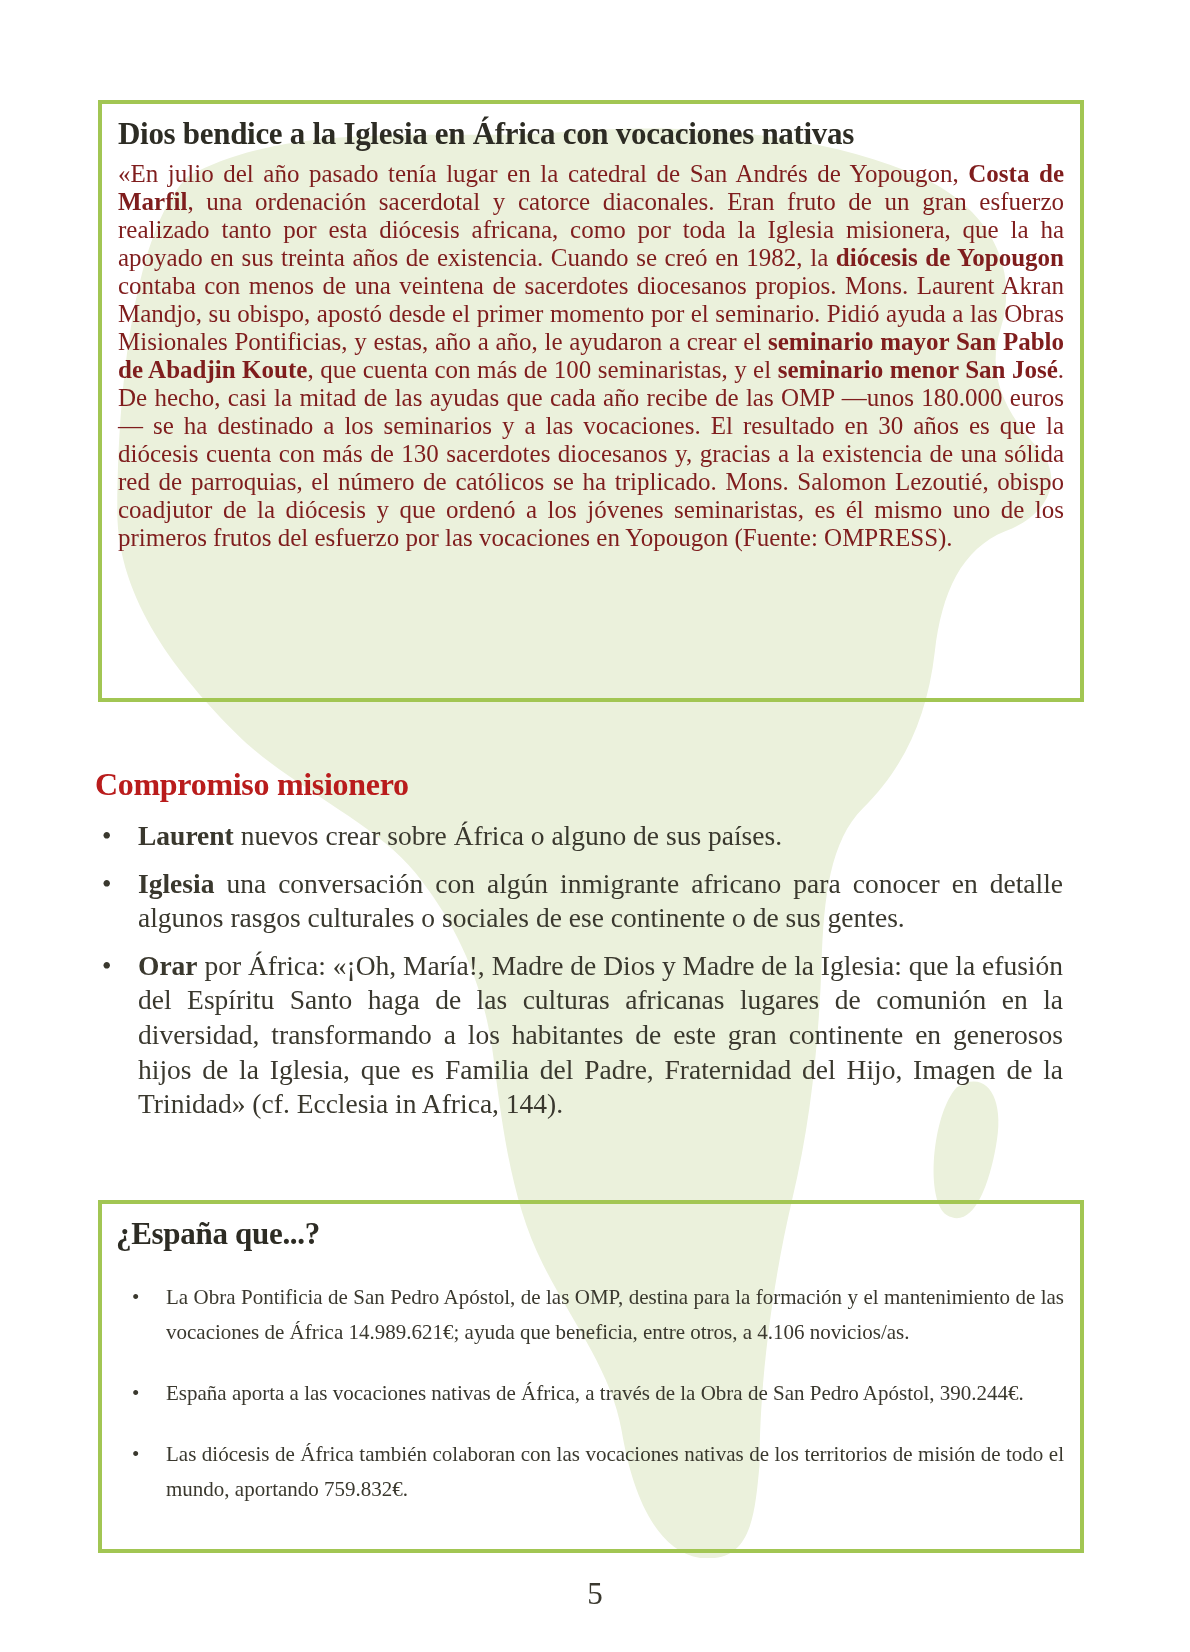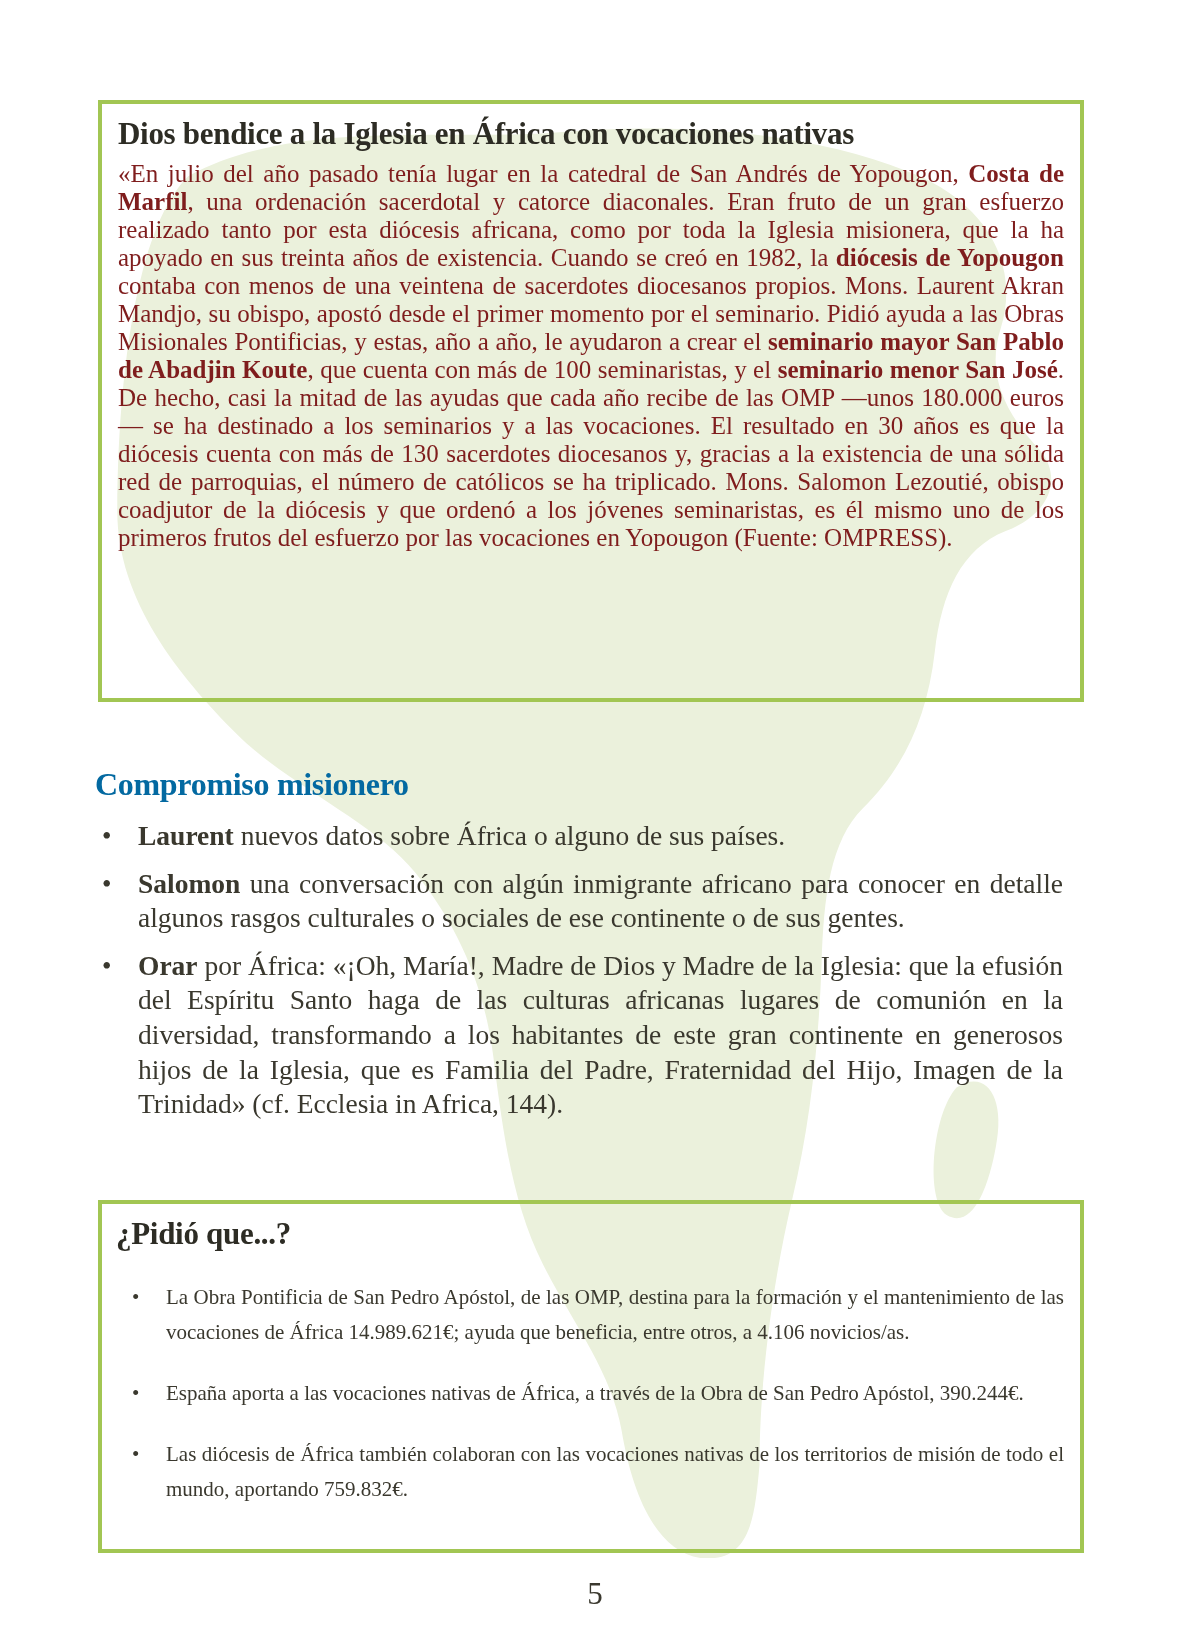--- a/index.html
+++ b/index.html
@@ -36,21 +36,21 @@
     font-size:25px;line-height:28px;text-align:justify;
     color:#7f1d1d;
   }
   .b{font-weight:bold;}
   .i{}
 
   #compromiso{
     position:absolute;left:95px;top:766px;width:968px;
   }
   .section-title{
-    font-weight:bold;font-size:32px;color:#0369a1;
+    font-weight:bold;font-size:32px;color:#b91c1c;
     margin:0 0 16px 0;letter-spacing:-0.3px;
   }
   .bullet-item{
     display:flex;align-items:flex-start;
     margin-bottom:13px;
   }
   .bullet-marker{
     flex:0 0 43px;box-sizing:border-box;padding-left:7px;
     font-size:27px;line-height:34.6px;
   }
@@ -105,34 +105,34 @@
   <div class="green-box" id="intro-box">
     <div class="box-title">Dios bendice a la Iglesia en África con vocaciones nativas</div>
     <div class="body-text"><span>«En julio del año pasado tenía lugar en la catedral de San Andrés de Yopougon, </span><span class="b">Costa de Marfil</span><span>, una ordenación sacerdotal y catorce diaconales. Eran fruto de un gran esfuerzo realizado tanto por esta diócesis africana, como por toda la Iglesia misionera, que la ha apoyado en sus treinta años de existencia. Cuando se creó en 1982, la </span><span class="b">diócesis de Yopougon</span><span> contaba con menos de una veintena de sacerdotes diocesanos propios. Mons. Laurent Akran Mandjo, su obispo, apostó desde el primer momento por el seminario. Pidió ayuda a las Obras Misionales Pontificias, y estas, año a año, le ayudaron a crear el </span><span class="b">seminario mayor San Pablo de Abadjin Koute</span><span>, que cuenta con más de 100 seminaristas, y el </span><span class="b">seminario menor San José</span><span>. De hecho, casi la mitad de las ayudas que cada año recibe de las OMP —unos 180.000 euros— se ha destinado a los seminarios y a las vocaciones. El resultado en 30 años es que la diócesis cuenta con más de 130 sacerdotes diocesanos y, gracias a la existencia de una sólida red de parroquias, el número de católicos se ha triplicado. Mons. Salomon Lezoutié, obispo coadjutor de la diócesis y que ordenó a los jóvenes seminaristas, es él mismo uno de los primeros frutos del esfuerzo por las vocaciones en Yopougon (Fuente: OMPRESS).</span></div>
   </div>
 
   <div id="compromiso">
     <div class="section-title">Compromiso misionero</div>
 
     <div class="bullet-item">
       <span class="bullet-marker">•</span>
-      <div class="bullet-text"><span class="b">Laurent</span><span> nuevos datos sobre África o alguno de sus países.</span></div>
+      <div class="bullet-text"><span class="b">Laurent</span><span> nuevos crear sobre África o alguno de sus países.</span></div>
     </div>
     <div class="bullet-item">
       <span class="bullet-marker">•</span>
-      <div class="bullet-text"><span class="b">Salomon</span><span> una conversación con algún inmigrante africano para conocer en detalle algunos rasgos culturales o sociales de ese continente o de sus gentes.</span></div>
+      <div class="bullet-text"><span class="b">Iglesia</span><span> una conversación con algún inmigrante africano para conocer en detalle algunos rasgos culturales o sociales de ese continente o de sus gentes.</span></div>
     </div>
     <div class="bullet-item">
       <span class="bullet-marker">•</span>
       <div class="bullet-text"><span class="b">Orar</span><span> por África: «¡Oh, María!, Madre de Dios y Madre de la Iglesia: que la efusión del Espíritu Santo haga de las culturas africanas lugares de comunión en la diversidad, transformando a los habitantes de este gran continente en generosos hijos de la Iglesia, que es Familia del Padre, Fraternidad del Hijo, Imagen de la Trinidad» (</span><span class="i">cf. Ecclesia in Africa</span><span>, 144).</span></div>
     </div>
   </div>
 
   <div class="green-box" id="sabias-box">
-    <div class="box-title">¿Pidió que...?</div>
+    <div class="box-title">¿España que...?</div>
 
     <div class="sabias-bullets">
       <div class="bullet-item">
         <span class="bullet-marker">•</span>
         <div class="bullet-text"><span>La Obra Pontificia de San Pedro Apóstol, de las OMP, destina para la formación y el mantenimiento de las vocaciones de África 14.989.621€; ayuda que beneficia, entre otros, a 4.106 novicios/as.</span></div>
       </div>
       <div class="bullet-item">
         <span class="bullet-marker">•</span>
         <div class="bullet-text"><span>España aporta a las vocaciones nativas de África, a través de la Obra de San Pedro Apóstol, 390.244€.</span></div>
       </div>

